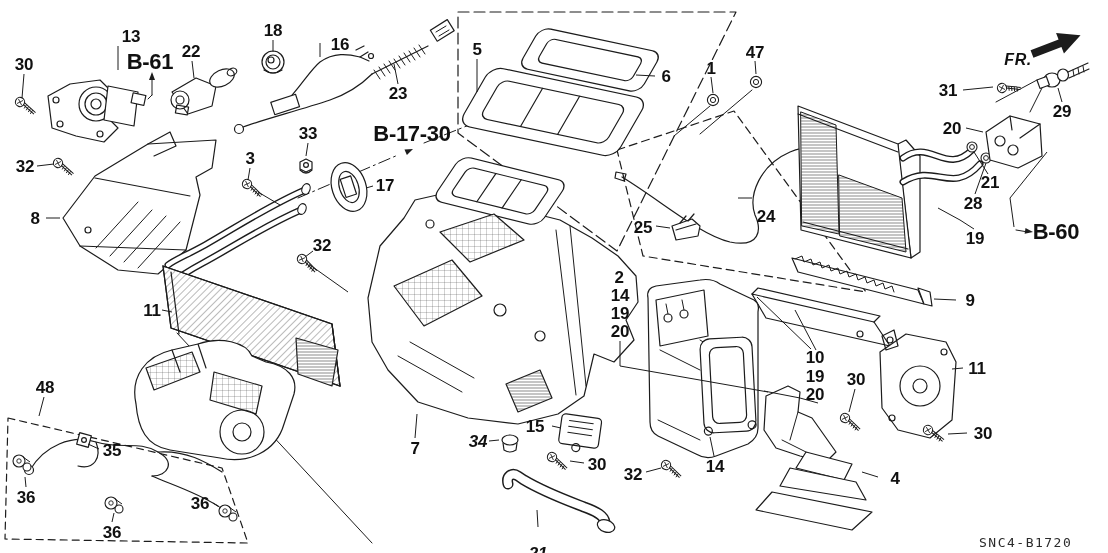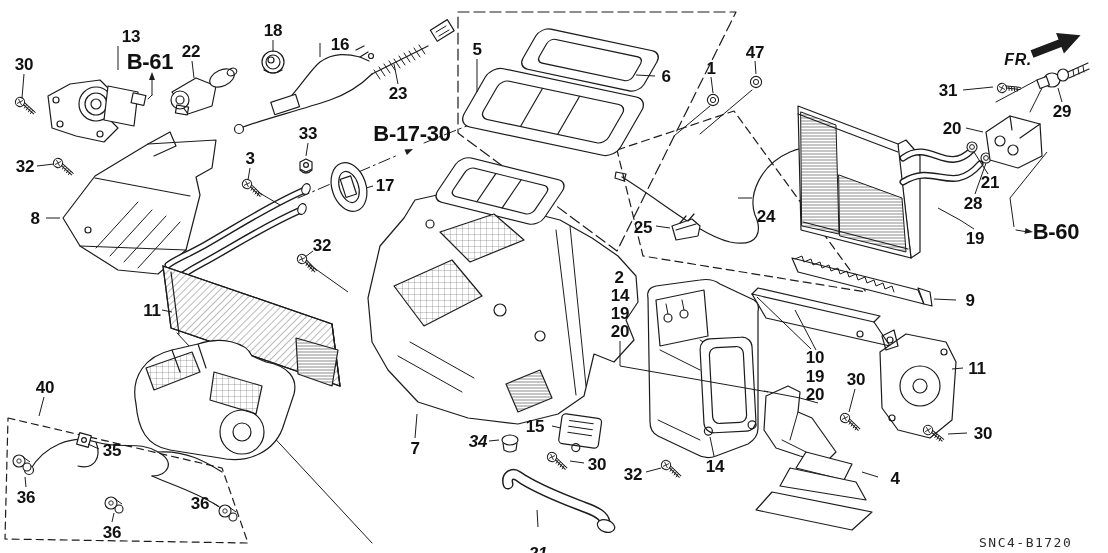--- a/index.html
+++ b/index.html
@@ -432,21 +432,21 @@
       <span class="callout part" style="left: 619px; top: 277px;">2</span>
       <span class="callout part" style="left: 620px; top: 295px;">14</span>
       <span class="callout part" style="left: 620px; top: 313px;">19</span>
       <span class="callout part" style="left: 620px; top: 331px;">20</span>
       <span class="callout part" style="left: 815px; top: 357px;">10</span>
       <span class="callout part" style="left: 815px; top: 376px;">19</span>
       <span class="callout part" style="left: 815px; top: 394px;">20</span>
       <span class="callout part" style="left: 856px; top: 379px;">30</span>
       <span class="callout part" style="left: 977px; top: 368px;">11</span>
       <span class="callout part" style="left: 983px; top: 433px;">30</span>
-      <span class="callout part" style="left: 45px; top: 387px;">40</span>
+      <span class="callout part" style="left: 45px; top: 387px;">48</span>
       <span class="callout part" style="left: 112px; top: 450px;">35</span>
       <span class="callout part" style="left: 26px; top: 497px;">36</span>
       <span class="callout part" style="left: 112px; top: 532px;">36</span>
       <span class="callout part" style="left: 200px; top: 503px;">36</span>
       <span class="callout part" style="left: 415px; top: 448px;">7</span>
       <span class="callout part" style="left: 478px; top: 441px; font-style: italic;">34</span>
       <span class="callout part" style="left: 535px; top: 426px;">15</span>
       <span class="callout part" style="left: 597px; top: 464px;">30</span>
       <span class="callout part" style="left: 633px; top: 474px;">32</span>
       <span class="callout part" style="left: 538px; top: 553px; font-style: italic;">21</span>

